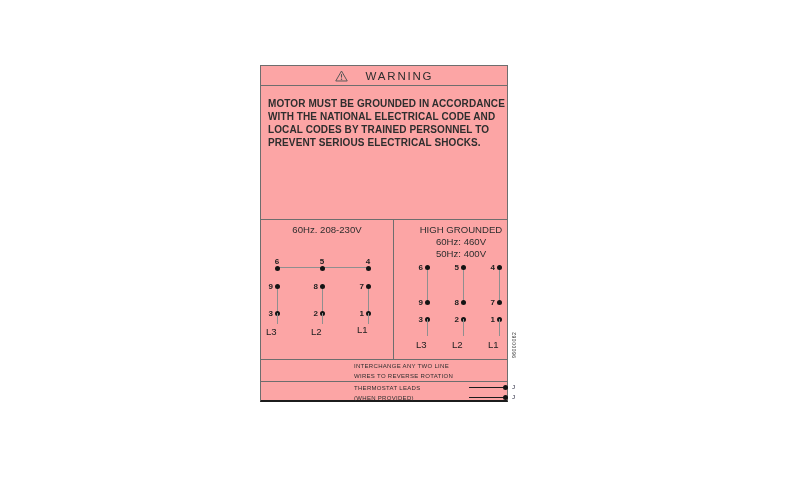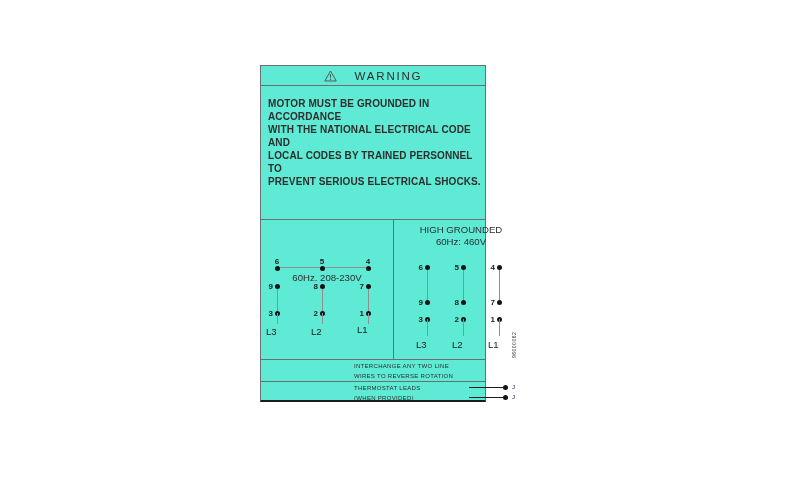--- a/index.html
+++ b/index.html
@@ -7,25 +7,25 @@
     width: 800px; height: 492px;
     background: #ffffff;
     font-family: "Liberation Sans", sans-serif;
     color: #2e2e2e;
     overflow: hidden;
     position: relative;
   }
   .label {
     position: absolute;
     left: 260px; top: 65px;
-    width: 226px; height: 337px;
+    width: 248px; height: 337px;
     box-sizing: border-box;
     border: 1px solid #6e6e6e;
     border-bottom: 2px solid #1c1c1c;
-    background: #5eead4;
+    background: #fca5a5;
   }
   
   .sec-header {
     position: absolute; left: 0; top: 0; width: 100%; height: 20px;
     box-sizing: border-box;
     border-bottom: 1px solid #6e6e6e;
     display: flex; align-items: center; justify-content: center; gap: 18px;
   }
   .warn-text {
     font-size: 11.5px; letter-spacing: 1.8px; color: #2e2e2e;
@@ -94,21 +94,21 @@
   <div class="sec-text">
     <p class="para">MOTOR MUST BE GROUNDED IN ACCORDANCE
 WITH THE NATIONAL ELECTRICAL CODE AND
 LOCAL CODES BY TRAINED PERSONNEL TO
 PREVENT SERIOUS ELECTRICAL SHOCKS.</p>
   </div>
 
   <div class="sec-voltage">
     <div class="vdivider"></div>
 
-    <div class="dgm-title" style="left:0px; top:4px; width:132px;margin-top:48px;">60Hz. 208-230V</div>
+    <div class="dgm-title" style="left:0px; top:4px; width:132px;">60Hz. 208-230V</div>
 
     <div class="wire" style="left:16px; top:47px; width:91px; height:1px;"></div>
 
     <span class="num above" style="left:10px; top:37px;">6</span>
     <span class="num above" style="left:55px; top:37px;">5</span>
     <span class="num above" style="left:101px; top:37px;">4</span>
     <div class="dot" style="left:14px; top:46px;"></div>
     <div class="dot" style="left:59px; top:46px;"></div>
     <div class="dot" style="left:105px; top:46px;"></div>
 
@@ -133,20 +133,21 @@
     <div class="wire" style="left:16px; top:93px; width:1px; height:11px;"></div>
     <div class="wire" style="left:61px; top:93px; width:1px; height:11px;"></div>
     <div class="wire" style="left:107px; top:93px; width:1px; height:11px;"></div>
 
     <span class="lterm" style="left:5px; top:106px;">L3</span>
     <span class="lterm" style="left:50px; top:106px;">L2</span>
     <span class="lterm" style="left:96px; top:104px;">L1</span>
 
     <div class="dgm-title" style="left:133px; top:4px; width:134px;">HIGH GROUNDED</div>
     <div class="dgm-title" style="left:133px; top:16px; width:134px;">60Hz: 460V</div>
+    <div class="dgm-title" style="left:133px; top:28px; width:134px;">50Hz: 400V</div>
 
     <div class="wire" style="left:166px; top:47px; width:1px; height:35px;"></div>
     <div class="wire" style="left:202px; top:47px; width:1px; height:35px;"></div>
     <div class="wire" style="left:238px; top:47px; width:1px; height:35px;"></div>
 
     <span class="num left" style="left:150px; top:43px;">6</span>
     <span class="num left" style="left:186px; top:43px;">5</span>
     <span class="num left" style="left:222px; top:43px;">4</span>
     <div class="dot" style="left:164px; top:45px;"></div>
     <div class="dot" style="left:200px; top:45px;"></div>

